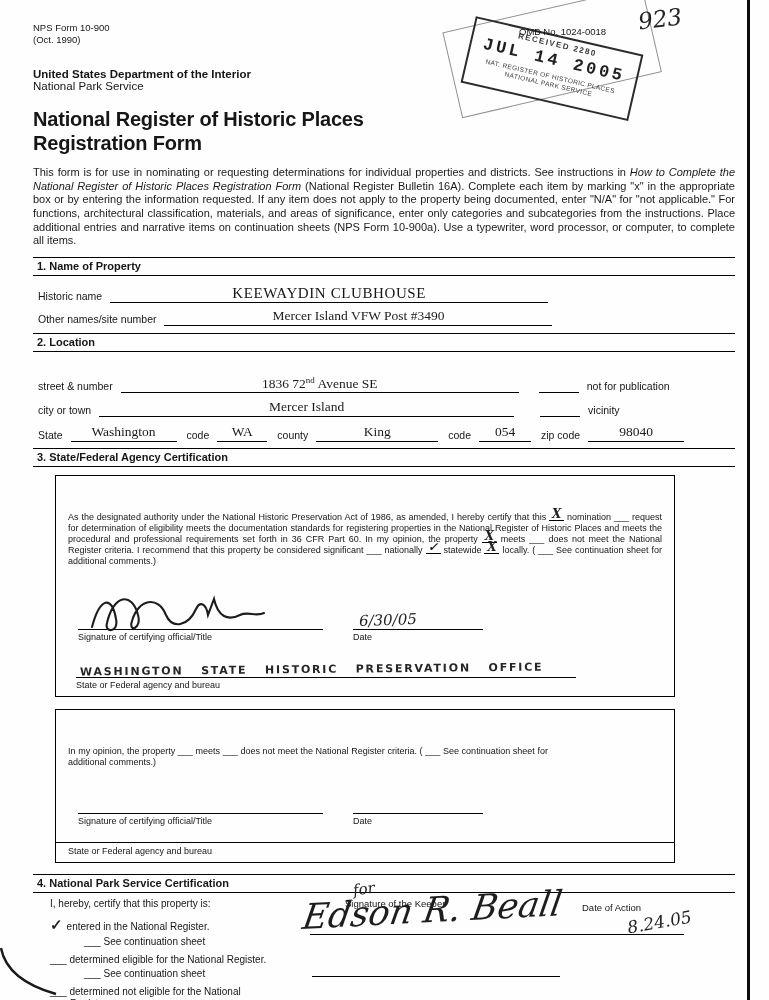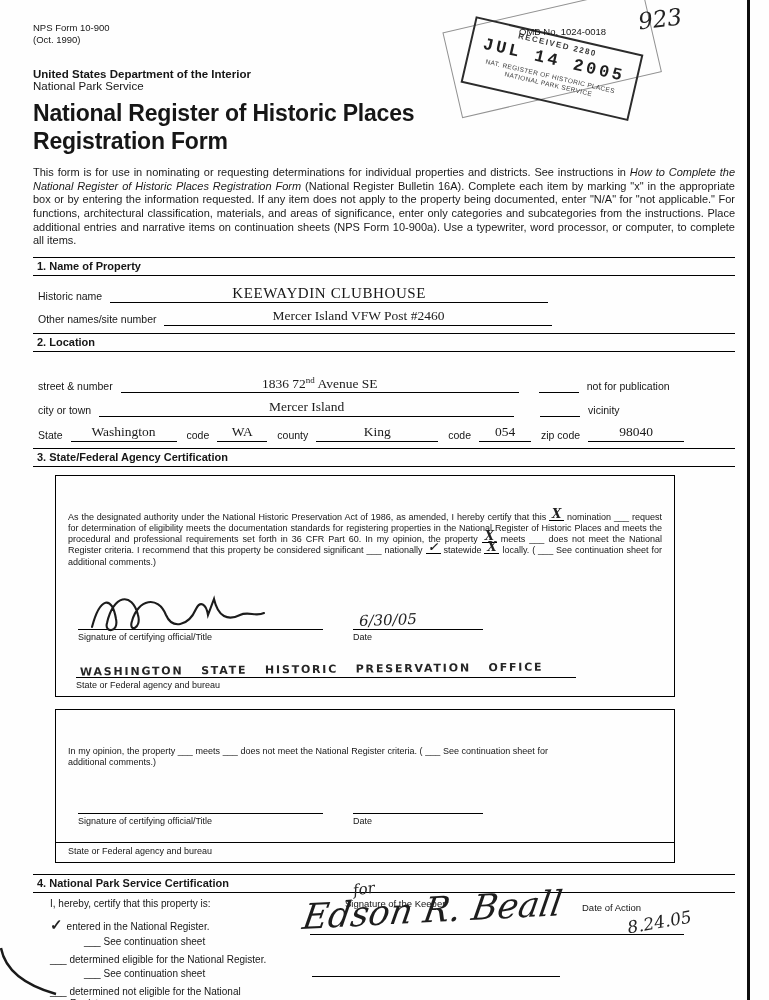--- a/index.html
+++ b/index.html
@@ -23,21 +23,21 @@
   
   .stamp-wrap { position:absolute; left:452px; top:26px; width:210px; height:104px; transform:rotate(13deg); z-index:2; }
   .stamp-box { position:absolute; left:12px; top:10px; width:172px; height:68px; border:2px solid #2c2c2c; text-align:center; padding-top:3px; background:transparent; }
   .stamp-received { font-size:8px; letter-spacing:1.5px; font-weight:bold; color:#3a3a3a; }
   .stamp-date { font-family:"Liberation Mono", monospace; font-size:17px; font-weight:bold; letter-spacing:3px; color:#1f1f1f; margin-top:2px; }
   .stamp-org { font-size:6.5px; letter-spacing:.4px; color:#3a3a3a; margin-top:3px; padding:0 4px; line-height:1.25; }
   .stamp-ghost { position:absolute; left:-8px; top:-16px; width:205px; height:88px; border:1.5px solid #4a4a4a; transform:rotate(-26deg); opacity:.6; }
 
   .dept { margin-top:22px; font-weight:bold; font-size:11.5px; }
   .bureau { font-size:11.5px; }
-  .title { margin-top:8px; font-size:23px; line-height:1.2; font-weight:bold; letter-spacing:-.2px; }
+  .title { margin-top:15px; font-size:20px; line-height:1.2; font-weight:bold; letter-spacing:-.2px; }
   .instructions { margin-top:11px; font-size:11px; line-height:1.24; text-align:justify; color:#1a1a1a; }
 
   .section-head {
     border-top:1.5px solid #000; border-bottom:1.5px solid #000;
     font-weight:bold; font-size:11px; padding:2px 0 3px 4px;
   }
   .sh1 { margin-top:9px; } .sh2 { margin-top:7px; } .sh3 { margin-top:6px; } .sh4 { margin-top:11px; }
 
   .frow { display:flex; align-items:flex-end; padding-left:5px; font-size:10.5px; }
   .lbl { white-space:nowrap; padding-right:8px; padding-bottom:1px; }
@@ -130,21 +130,21 @@
 
     <div class="section-head sh1">1. Name of Property</div>
 
     <div class="frow" style="margin-top:9px;">
       <span class="lbl">Historic name</span>
       <span class="ufield" style="width:438px;"><span class="typed-big">KEEWAYDIN CLUBHOUSE</span></span>
     </div>
 
     <div class="frow" style="margin-top:5px;">
       <span class="lbl">Other names/site number</span>
-      <span class="ufield" style="width:388px;"><span class="typed">Mercer Island VFW Post #2460</span></span>
+      <span class="ufield" style="width:388px;"><span class="typed">Mercer Island VFW Post #3490</span></span>
     </div>
 
     <div class="section-head sh2">2. Location</div>
 
     <div class="frow" style="margin-top:23px;">
       <span class="lbl">street &amp; number</span>
       <span class="ufield" style="width:398px;"><span class="typed"><span>1836 72</span><span class="sup">nd</span><span> Avenue SE</span></span></span>
       <span class="gap" style="width:20px;"></span>
       <span class="blank-sm"></span>
       <span class="lbl-right">not for publication</span>

